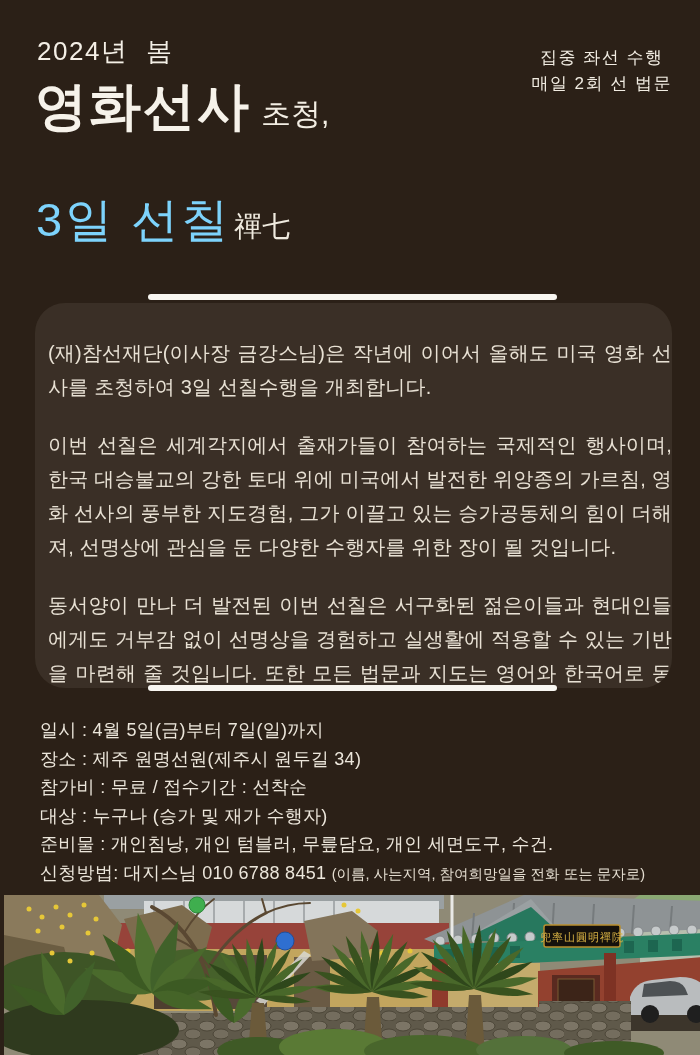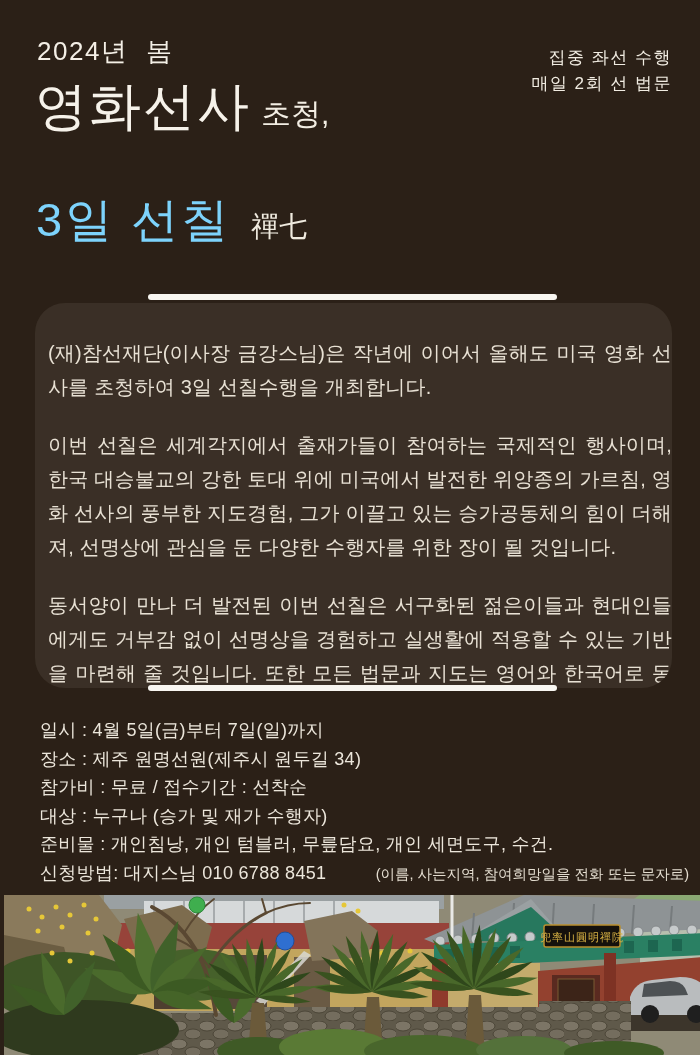--- a/index.html
+++ b/index.html
@@ -1,38 +1,38 @@
 <!DOCTYPE html>
 <html><head>
 <meta charset="utf-8">
 <style>
   html,body{margin:0;padding:0;background:#2a2016;}
   .poster{position:relative;width:700px;height:1055px;background:#2b2017;overflow:hidden;
           font-family:"Liberation Sans","DejaVu Sans",sans-serif;color:#f4efe6;}
   
   .season{position:absolute;top:34px;left:37px;font-size:26px;letter-spacing:1.5px;word-spacing:9px;color:#f4efe6;}
   .master-line{position:absolute;top:72px;left:35px;white-space:nowrap;}
-  .master{font-size:52px;font-weight:400;letter-spacing:2px;color:#f6f2ea;}
+  .master{font-size:52px;font-weight:700;letter-spacing:2px;color:#f6f2ea;}
   .invite{font-size:30px;font-weight:300;margin-left:10px;color:#f2ede3;margin-top:32px;}
   .venue{position:absolute;top:149px;left:37px;font-size:30px;font-weight:300;letter-spacing:4px;color:#f4efe6;}
   .event-line{position:absolute;top:189px;left:36px;white-space:nowrap;}
   .event{font-size:47px;font-weight:300;letter-spacing:3px;color:#7dd3fc;}
-  .hanja{font-family:"DejaVu Serif","Liberation Serif",serif;font-size:28px;margin-left:20px;color:#efeadf;}
-  .tagline{position:absolute;top:45px;right:28px;text-align:right;font-size:17px;line-height:26px;letter-spacing:1.5px;color:#f1ece2;}
+  .hanja{font-family:"DejaVu Serif","Liberation Serif",serif;font-size:28px;margin-left:3px;color:#efeadf;}
+  .tagline{position:absolute;top:45px;right:28px;text-align:center;font-size:17px;line-height:26px;letter-spacing:1.5px;color:#f1ece2;}
   
   .divider{position:absolute;left:148px;width:409px;height:6px;border-radius:3px;background:#f8f6f1;z-index:3;}
   .divider-top{top:294px;}
   .divider-bottom{top:685px;}
   
   .panel{position:absolute;left:35px;top:303px;width:637px;height:385px;background:#3a2f26;border-radius:30px;
          box-sizing:border-box;padding:33px 0 0 13px;overflow:hidden;z-index:2;}
   .para{margin:0 0 24px 0;font-size:20px;line-height:34px;letter-spacing:0.2px;text-align:justify;color:#e8e1d4;}
   
   .details{position:absolute;left:40px;top:716px;font-size:18px;line-height:28.5px;letter-spacing:0.3px;color:#ece6db;}
-  .note{font-size:14.5px;letter-spacing:0;color:#e4ddd0;margin-left:44px;}
+  .note{font-size:14.5px;letter-spacing:0;color:#e4ddd0;}
   
   .photo{position:absolute;left:4px;top:895px;width:700px;height:156px;}
   .photo svg{display:block;}
   .sign-text{font-family:"DejaVu Serif","Liberation Serif",serif;}
 </style>
 </head>
 <body>
 
 <div class="poster">
 

